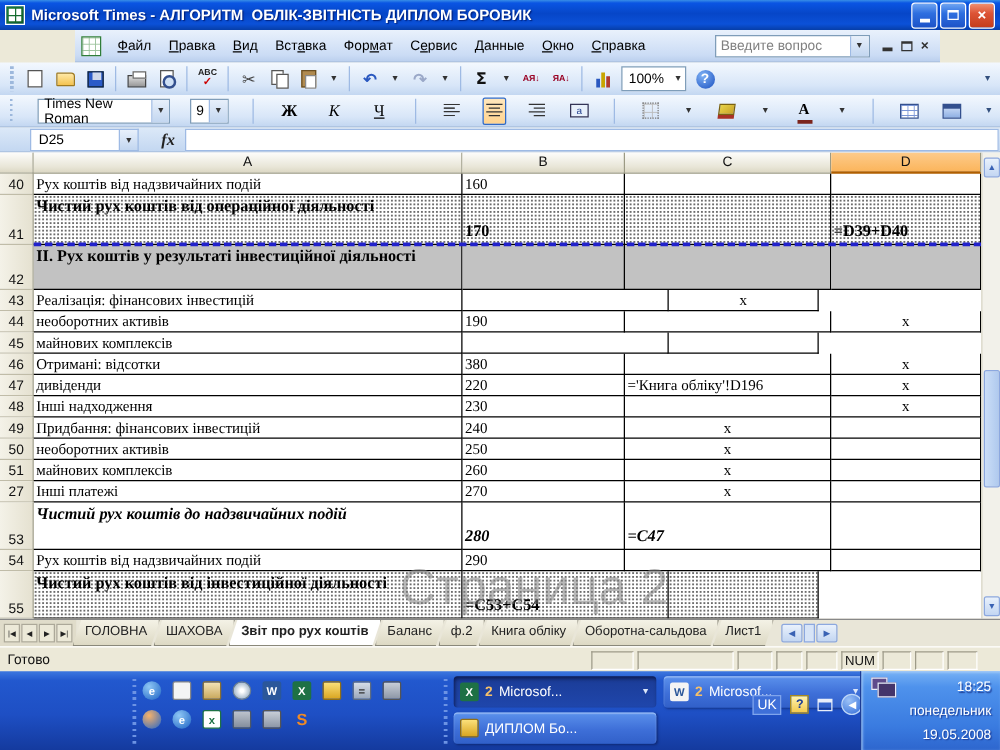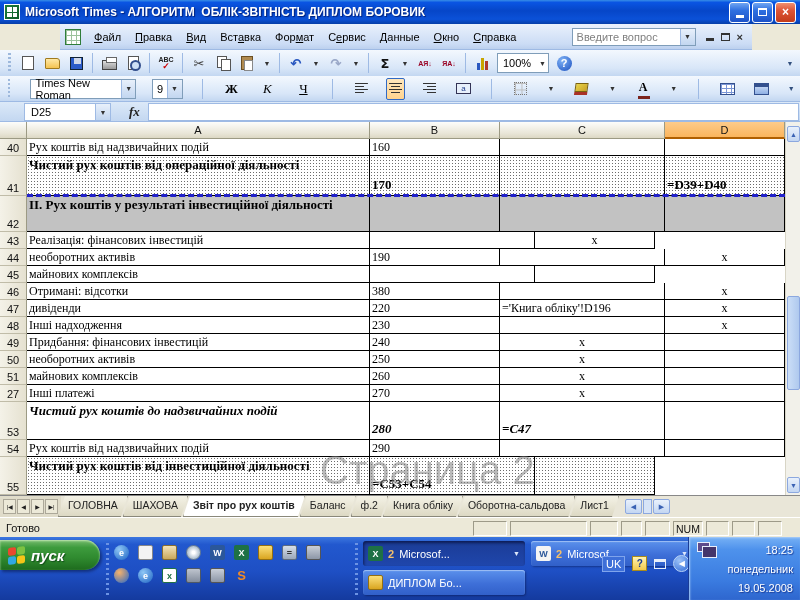--- a/index.html
+++ b/index.html
@@ -580,29 +580,20 @@
       <div class="panel" style="width:21px"></div>
       <div class="panel" style="width:25px"></div>
       <div class="panel" style="width:30px">NUM</div>
       <div class="panel" style="width:23px"></div>
       <div class="panel" style="width:23px"></div>
       <div class="panel" style="width:24px"></div>
     </div>
   </div>
 
   <div class="taskbar">
-    <div class="start">
-      <span class="winflag">
-          <i></i>
-          <i></i>
-          <i></i>
-          <i></i>
-        </span>
-      <span class="label">пуск</span>
-    </div>
     <div class="ql-sep" style="left:106px"></div>
     <div class="quick-launch">
       <div class="ql-row" id="ql1">
           <div class="ql ic-ie">e</div>
           <div class="ql ic-word-doc"></div>
           <div class="ql ic-mail"></div>
           <div class="ql ic-cd"></div>
           <div class="ql ic-word">W</div>
           <div class="ql ic-excel">X</div>
           <div class="ql ic-share"></div>

